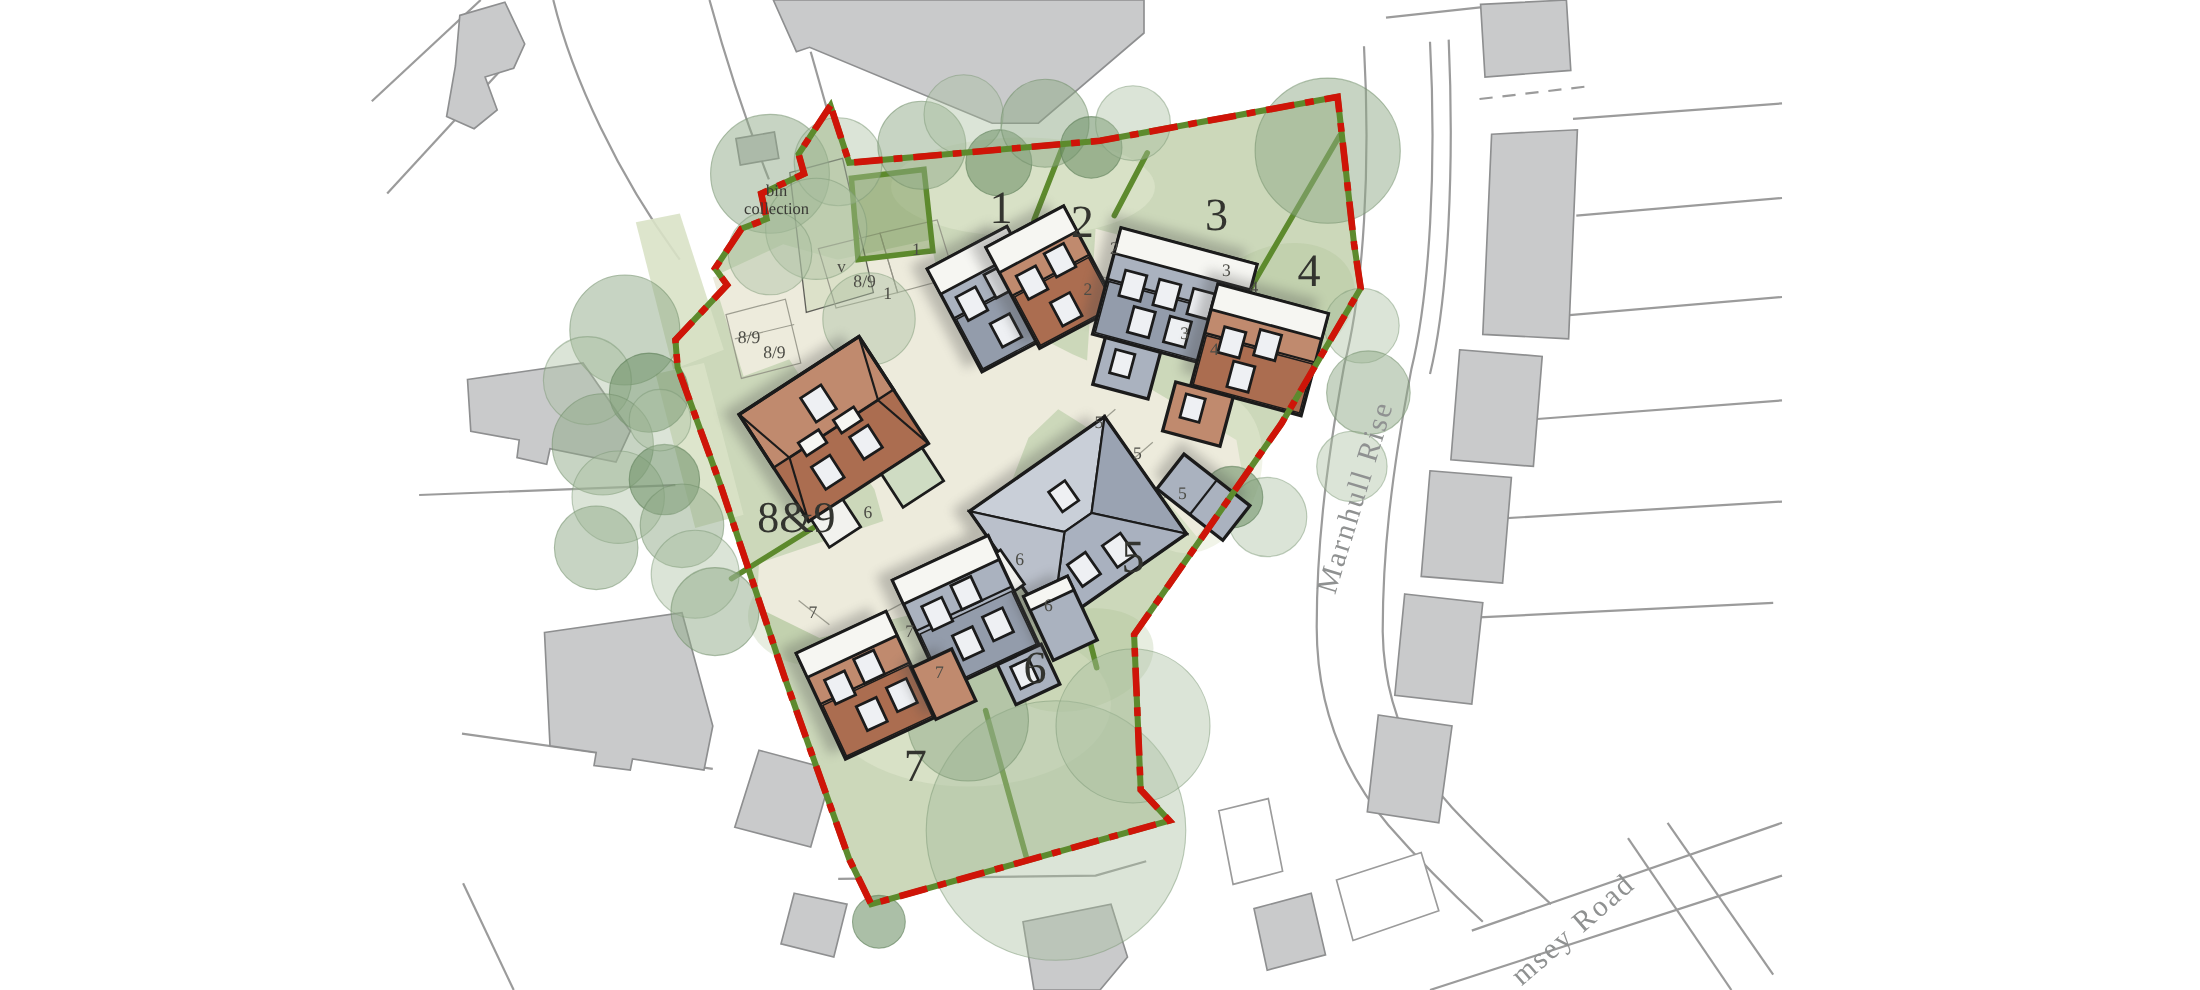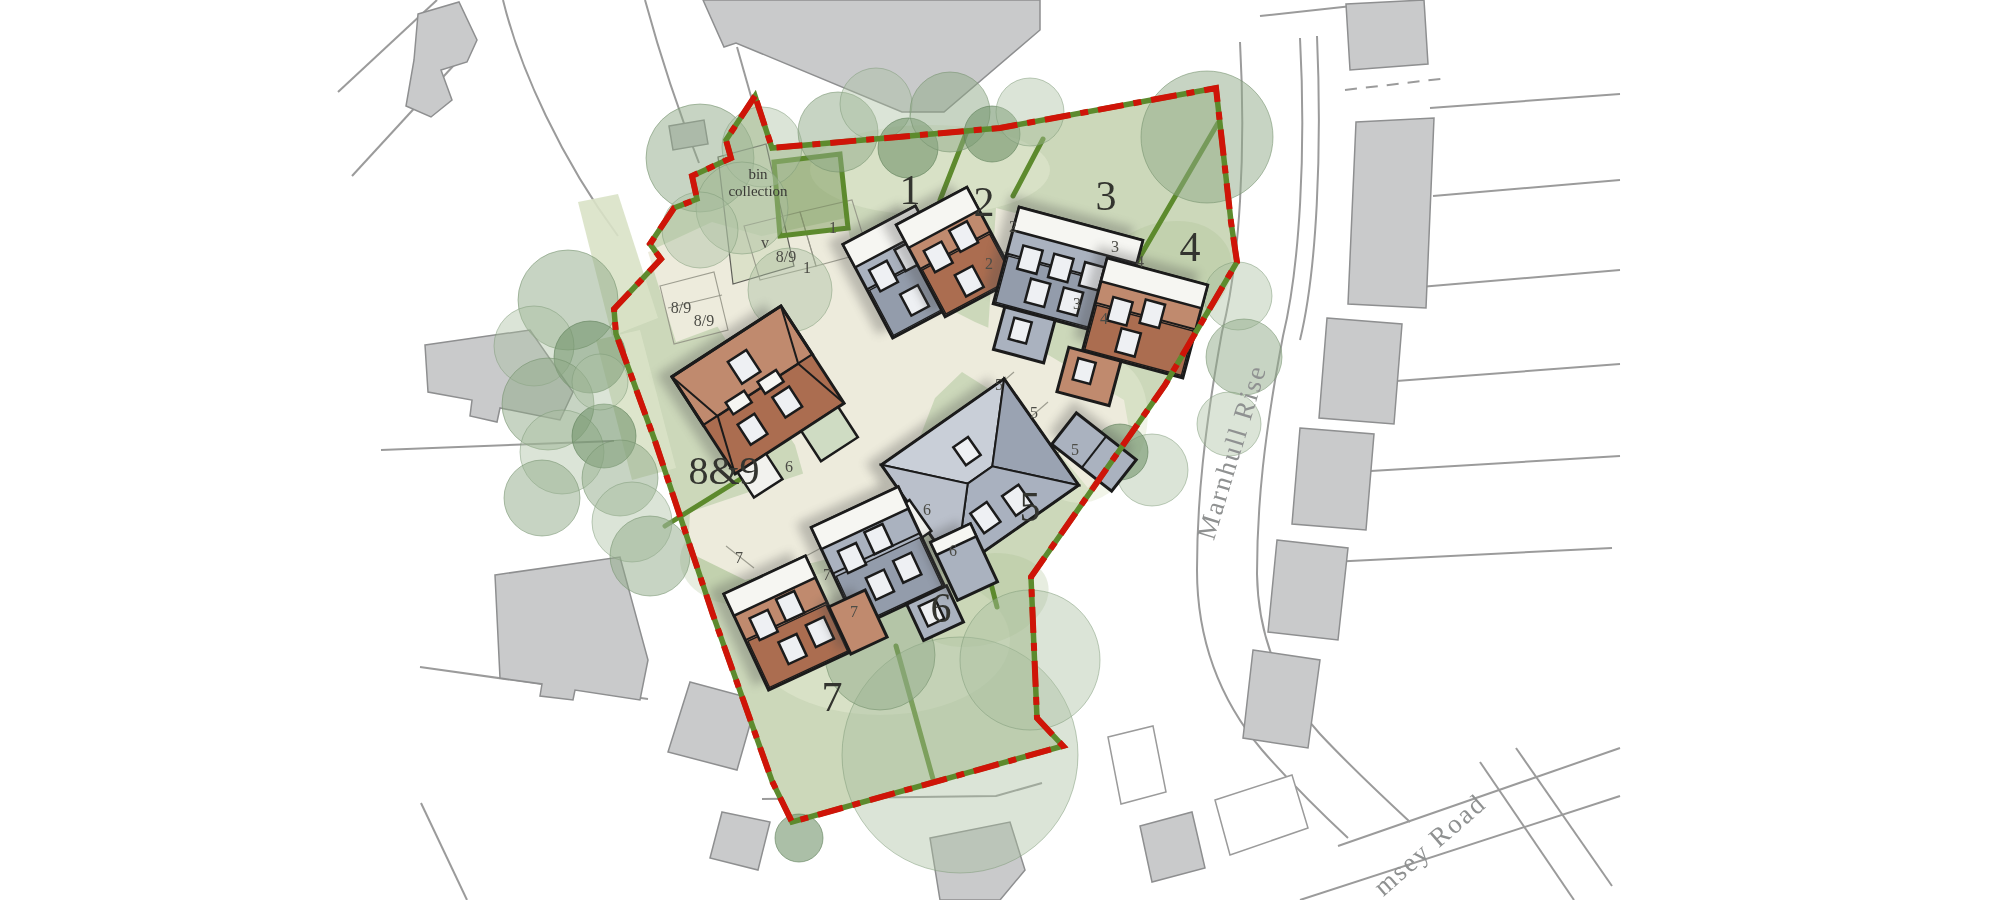--- a/index.html
+++ b/index.html
@@ -322,21 +322,21 @@
       <rect class="h-white" x="-62" y="58" width="34" height="30"></rect>
     </g>
   </g>
 
   <g>
     <path class="site-hedge" d="M755,96 L726,140 L731,158 L692,176 L697,199 L674,208 L650,244 L661,259 L614,309 L616,334 L655,441 L669,483 L713,615 L772,781 L792,822 L1063,746 L1037,718 L1031,577 L1165,385 L1237,262 L1231,222 L1216,88 L1000,128 L772,148 Z"></path>
     <path class="site-red" d="M755,96 L726,140 L731,158 L692,176 L697,199 L674,208 L650,244 L661,259 L614,309 L616,334 L655,441 L669,483 L713,615 L772,781 L792,822 L1063,746 L1037,718 L1031,577 L1165,385 L1237,262 L1231,222 L1216,88 L1000,128 L772,148 Z"></path>
   </g>
 </svg>
 
-<div class="lbl bin" style="left:758px;top:183px">bin collection</div>
+<div class="lbl bin" style="left:706px;top:183px">bin collection</div>
 
 <div class="lbl big" style="left:910px;top:190px">1</div>
 <div class="lbl big" style="left:984px;top:202px">2</div>
 <div class="lbl big" style="left:1106px;top:196px">3</div>
 <div class="lbl big" style="left:1190px;top:247px">4</div>
 <div class="lbl big" style="left:1030px;top:507px">5</div>
 <div class="lbl big" style="left:941px;top:608px">6</div>
 <div class="lbl big" style="left:832px;top:697px">7</div>
 <div class="lbl big89" style="left:724px;top:470px">8&amp;9</div>
 

